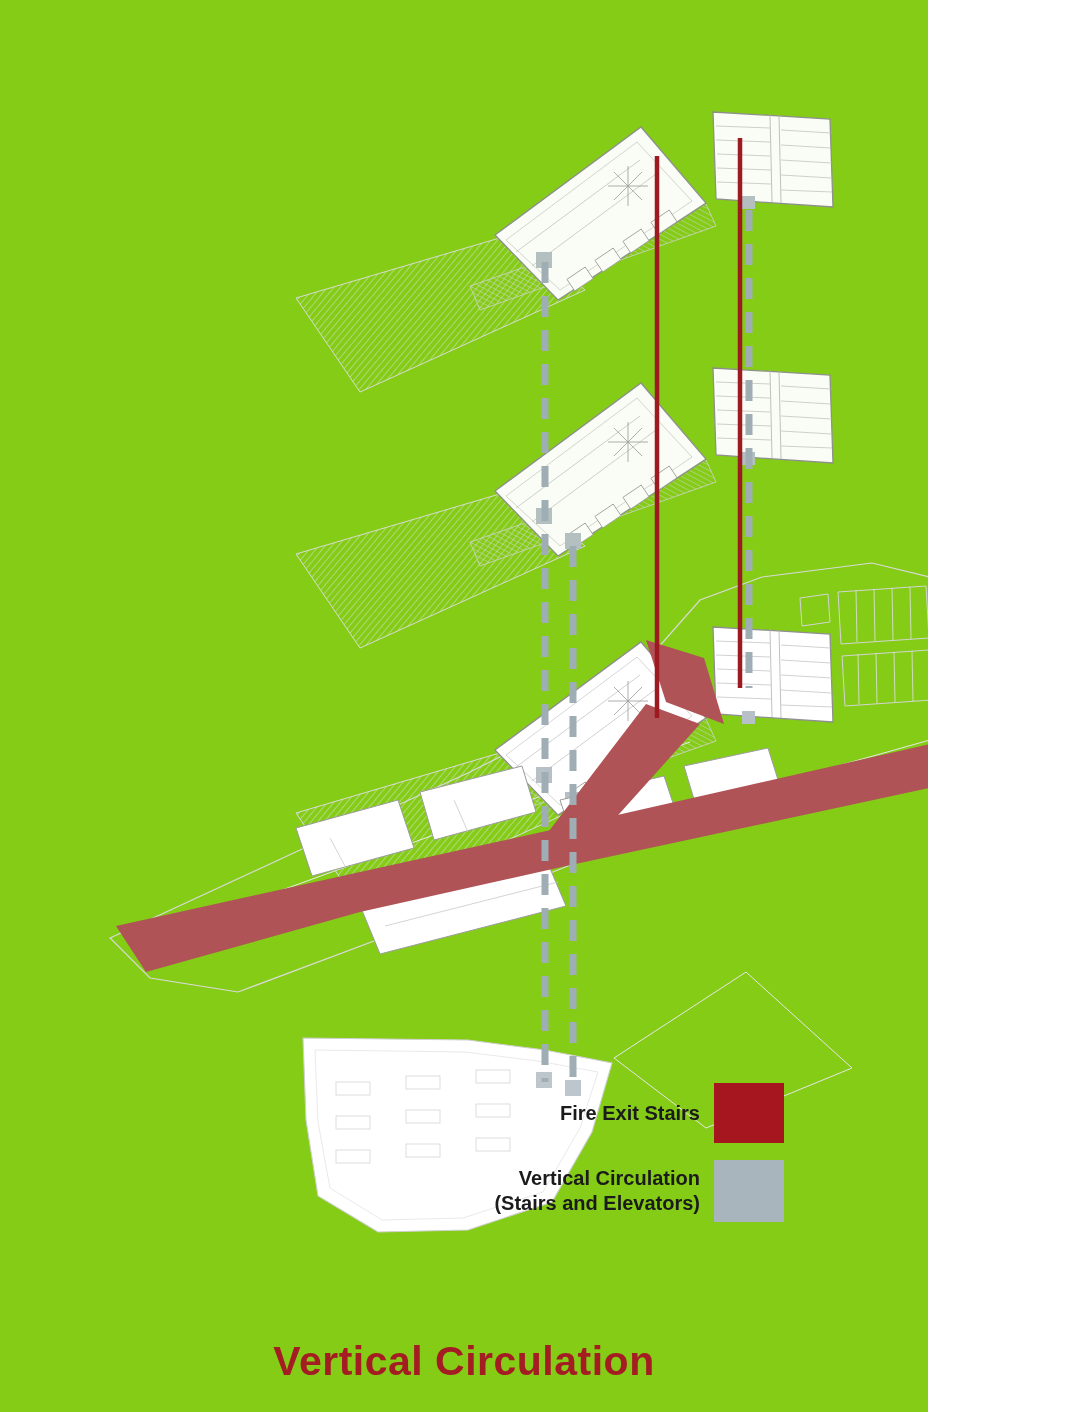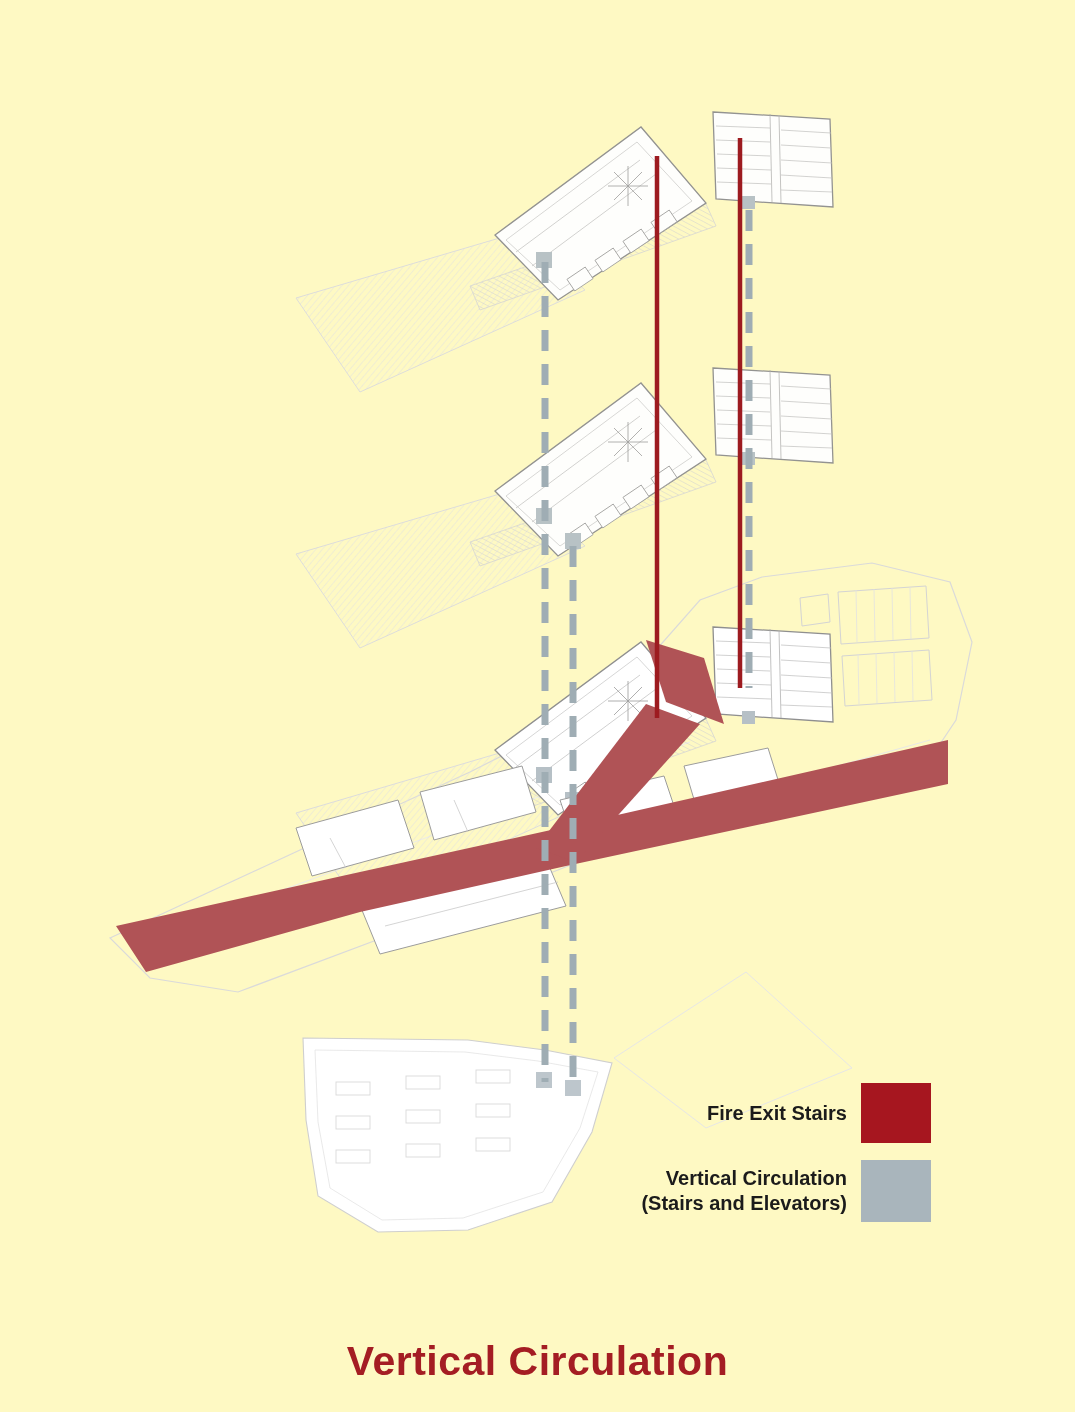--- a/index.html
+++ b/index.html
@@ -1,20 +1,20 @@
 <!DOCTYPE html>
 <html><head>
 <meta charset="utf-8">
 <style>
   html, body { margin: 0; padding: 0; background: #ffffff; }
   .canvas {
     position: relative;
-    width: 1075px;
+    width: 928px;
     height: 1412px;
-    background: #fef9c3;
+    background: #84cc16;
     overflow: hidden;
     font-family: "Liberation Sans", sans-serif;
   }
   .diagram-svg { position: absolute; left: 0; top: 0; }
   .legend {
     position: absolute;
     top: 1083px;
     right: 144px;
     display: flex;
     flex-direction: column;

